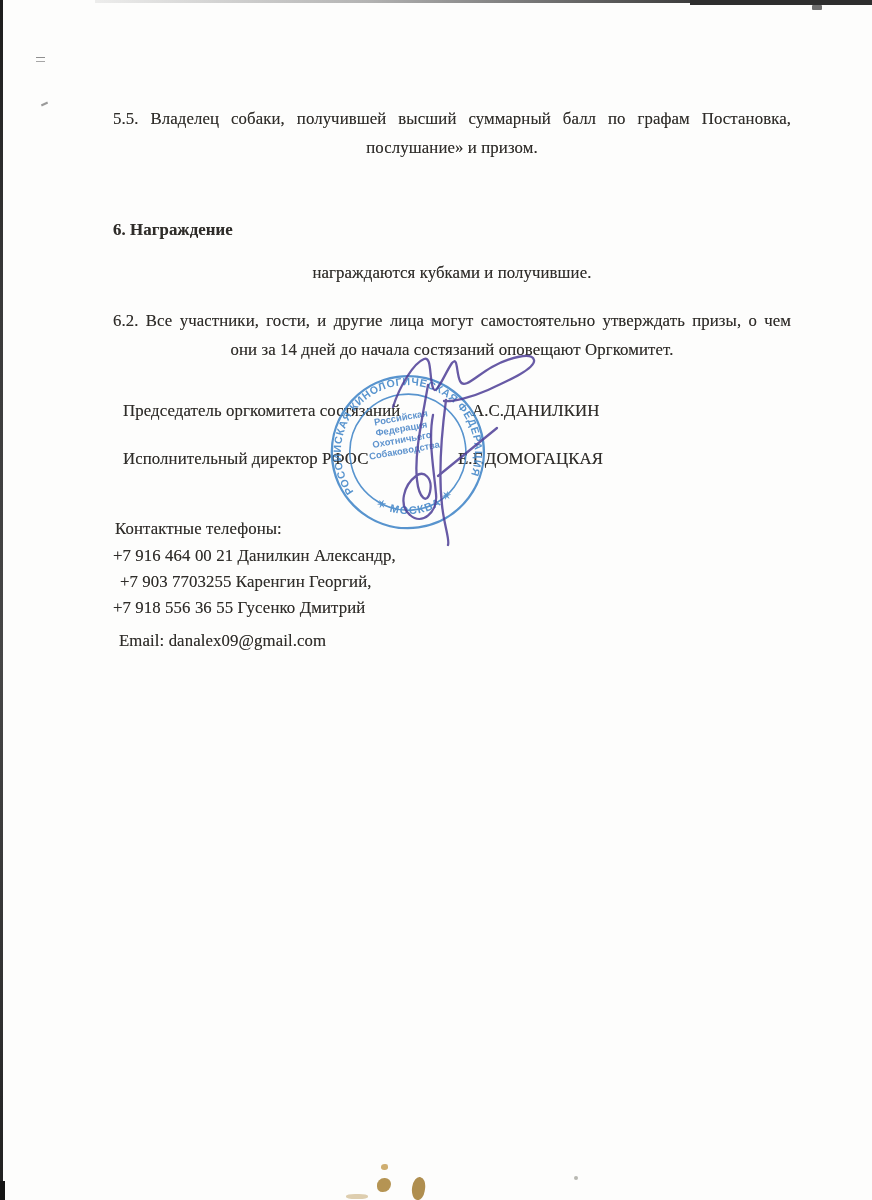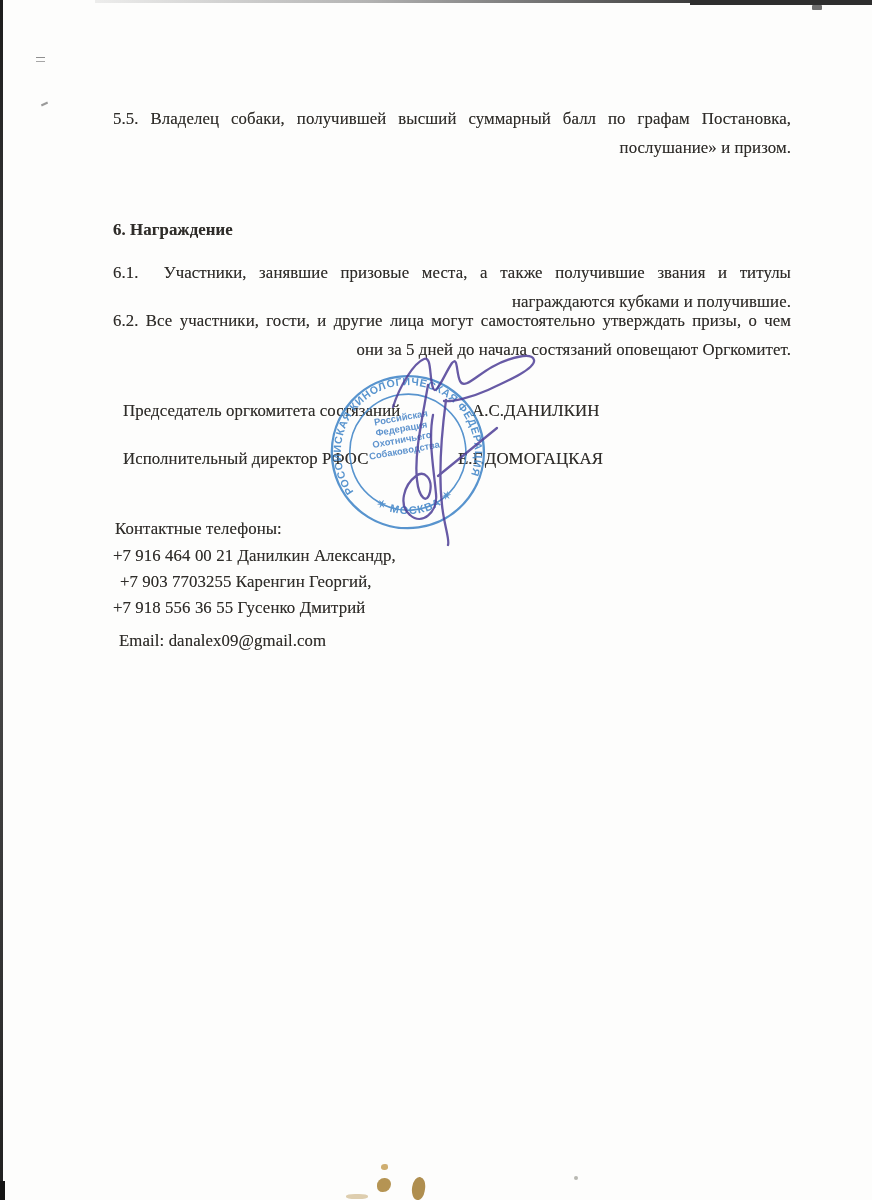--- a/index.html
+++ b/index.html
@@ -16,21 +16,21 @@
   .textline, .para, .lbl {
     position: absolute;
     font-size: 16.8px;
     line-height: 29px;
     color: #2f2d2a;
     text-shadow: 0 0 0.5px rgba(70,66,60,0.55);
     letter-spacing: 0.1px;
   }
   .para { left: 113px; width: 678px; }
   .jline { text-align: justify; text-align-last: justify; height: 29px; overflow: hidden; }
-  .lline { text-align: right; height: 29px; overflow: hidden; }
+  .lline { text-align: center; height: 29px; overflow: hidden; }
   .bold { font-weight: bold; text-align: right; }
   .contact-line { line-height: 26px; }
   
   .top-edge {
     position: absolute; top: 0; left: 95px; width: 777px; height: 3px;
     background: linear-gradient(to right, rgba(120,120,120,0.12), rgba(90,90,90,0.45) 35%, rgba(60,60,60,0.75) 60%, #333333 80%, #2b2b2b);
   }
   .top-edge-thick {
     position: absolute; top: 0; left: 690px; width: 182px; height: 5px;
     background: #2e2e2e;
@@ -81,27 +81,26 @@
   <div class="speck-tick"></div>
 
   <div class="para" style="top:104px">
     <div class="jline">5.5. Владелец собаки, получившей высший суммарный балл по графам Постановка,</div>
     <div class="lline">послушание» и призом.</div>
   </div>
 
   <div class="textline bold" style="top:215px; left:113px">6. Награждение</div>
 
   <div class="para" style="top:258px">
-    <div class="jline">6.1.&nbsp; Участники, занявшие призовые места, а также получившие звания и титулы</div>
     <div class="lline">награждаются кубками и получившие.</div>
   </div>
 
   <div class="para" style="top:306px">
     <div class="jline">6.2. Все участники, гости, и другие лица могут самостоятельно утверждать призы, о чем</div>
-    <div class="lline">они за 5 дней до начала состязаний оповещают Оргкомитет.</div>
+    <div class="lline">они за 14 дней до начала состязаний оповещают Оргкомитет.</div>
   </div>
 
   <div class="lbl" style="top:396px; left:123px">Председатель оргкомитета состязаний</div>
   <div class="lbl" style="top:396px; left:472px">А.С.ДАНИЛКИН</div>
 
   <div class="lbl" style="top:444px; left:123px">Исполнительный директор РФОС</div>
   <div class="lbl" style="top:444px; left:458px">Е.Г.ДОМОГАЦКАЯ</div>
 
   <div class="stamp-wrap">
     <svg width="162" height="164" viewBox="0 0 162 164">

